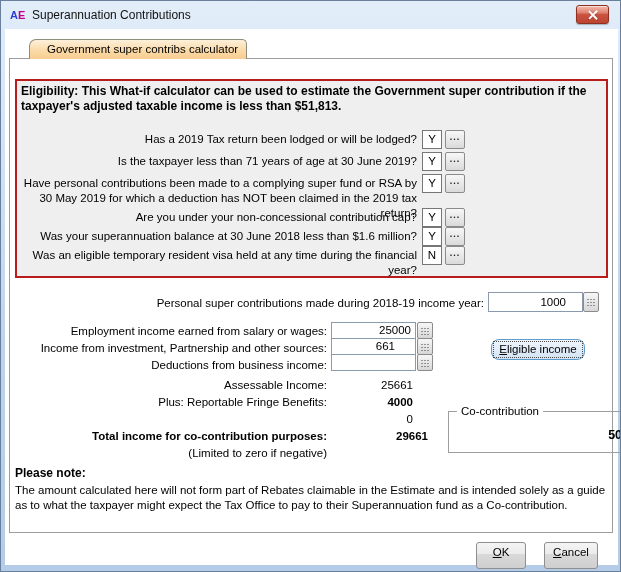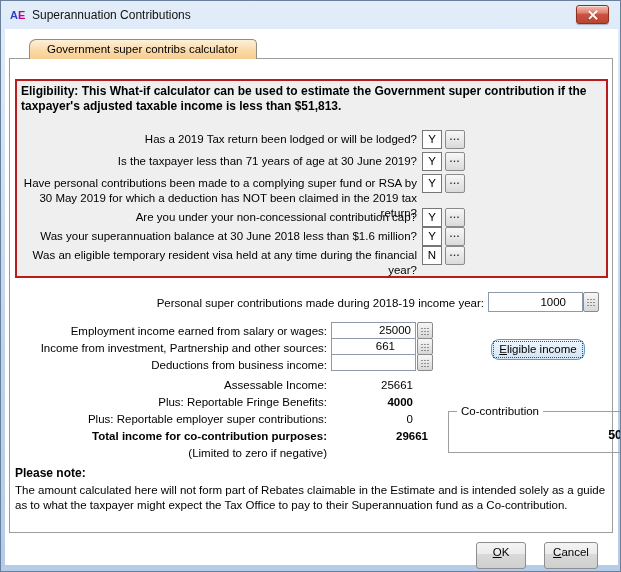--- a/index.html
+++ b/index.html
@@ -33,21 +33,21 @@
   .close-x::before, .close-x::after { content:""; position:absolute; left:4px; top:-1px;
     width:2.4px; height:12px; background:#fff; border-radius:1px;
     box-shadow: 0 1px 1px rgba(90,10,0,.5); }
   .close-x::before { transform: rotate(45deg); }
   .close-x::after  { transform: rotate(-45deg); }
 
   
   .content { position:absolute; left:4px; top:28px; width:613px; height:536px;
     background:#fff; font-size:11.5px; color:#000; }
 
-  .tab { position:absolute; left:24px; top:10px; height:20px; padding:0 18px 0 17px;
+  .tab { position:absolute; left:24px; top:10px; height:20px; padding:0 8px 0 17px;
     line-height:19px; font-size:11.5px;
     background: linear-gradient(#fdf0da, #fbdaa8 55%, #f7cd90);
     border:1px solid #8f8d7c; border-bottom:none; border-radius:7px 5px 0 0; }
   .tabpage { position:absolute; left:4px; top:29px; width:604px; height:475px;
     border:1px solid #9d9d9d; background:#fff; }
 
   
   .elig { position:absolute; left:10px; top:50px; width:593px; height:199px;
     border:2px solid #b91c1c; background:#efefef; }
   .elig-heading { position:absolute; left:4px; top:3px; right:6px;
@@ -187,21 +187,20 @@
     <div class="grid-btn" style="left:412px; top:325px; width:16px; height:17px">
         <span class="grid-glyph"></span>
       </div>
 
     <div class="field-label" style="left:10px; top:349px; width:312px">Assessable Income:</div>
     <div class="val" style="left:330px; top:349px">25661</div>
 
     <div class="field-label" style="left:10px; top:366px; width:312px">Plus: Reportable Fringe Benefits:</div>
     <div class="val bold" style="left:330px; top:366px">4000</div>
 
-    <div class="field-label" style="left:10px; top:383px; width:312px">Plus: Reportable employer super contributions:</div>
     <div class="val" style="left:330px; top:383px">0</div>
 
     <div class="field-label bold" style="left:10px; top:400px; width:312px">Total income for co-contribution purposes:</div>
     <div class="val bold" style="left:345px; top:400px">29661</div>
 
     <div class="field-label" style="left:10px; top:417px; width:312px">(Limited to zero if negative)</div>
 
     <div class="eligible-btn">
       <span class="inner">Eligible income</span>
     </div>

